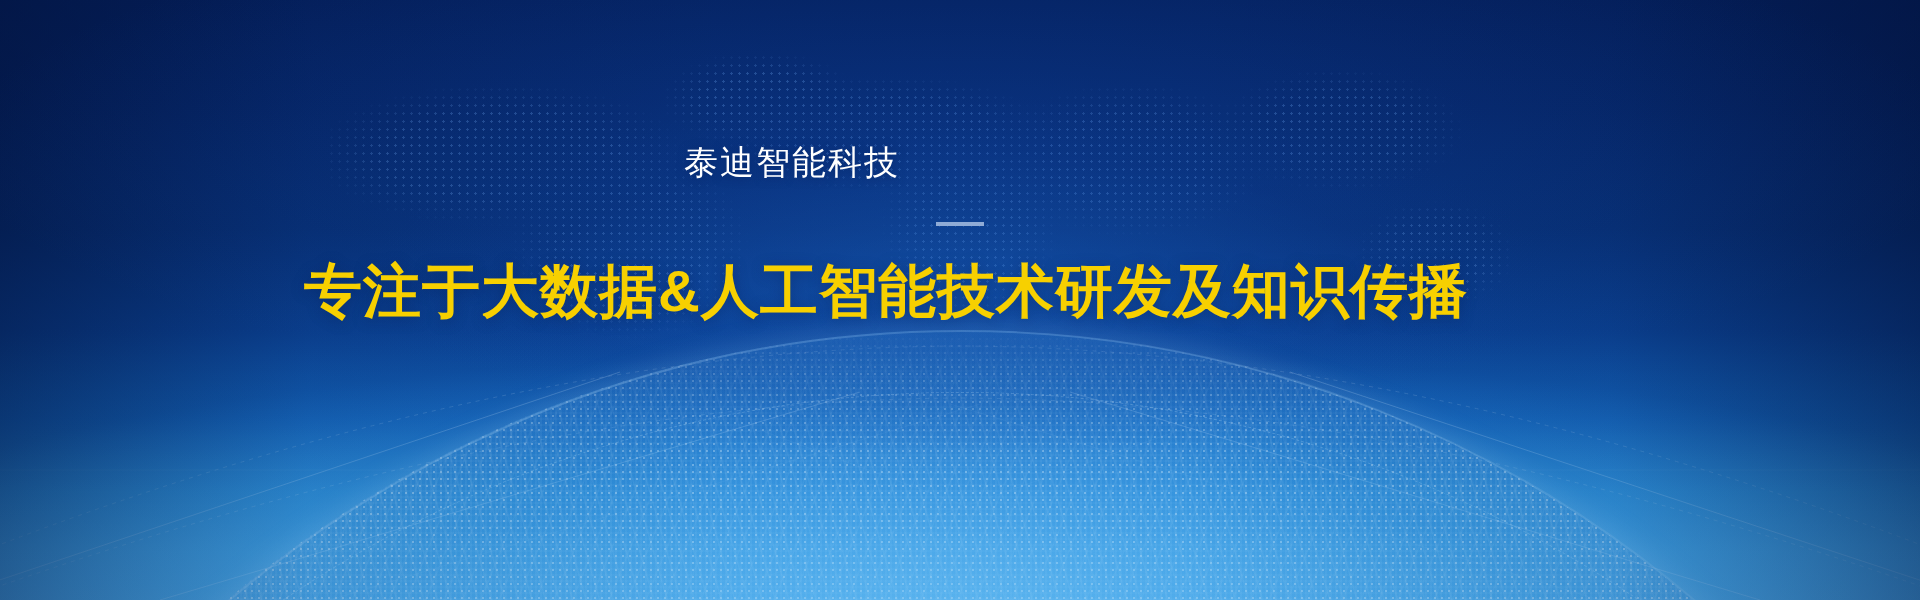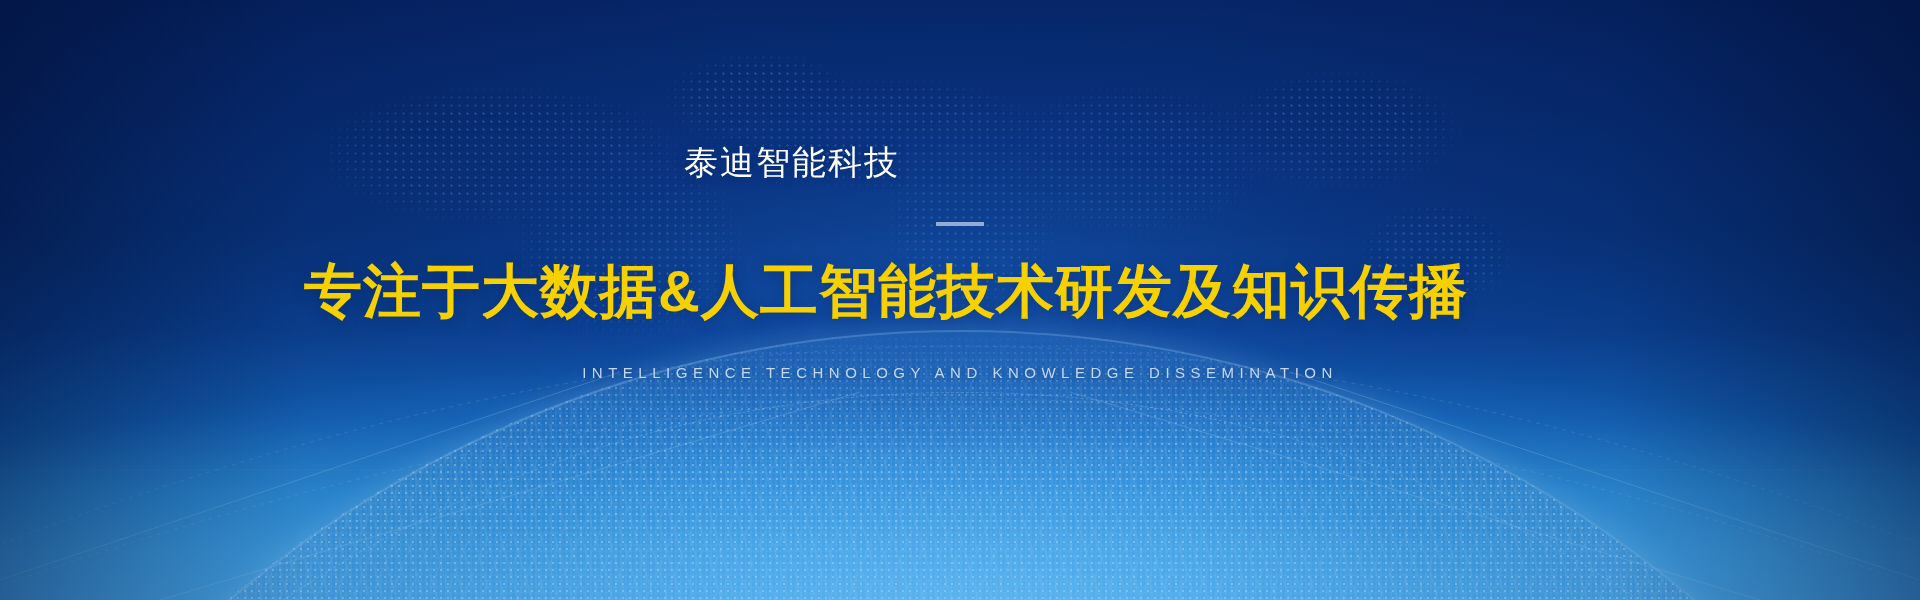--- a/index.html
+++ b/index.html
@@ -300,17 +300,16 @@
 
   <div id="content">
 
     <div id="brand-name">泰迪智能科技</div>
 
     <div id="brand-divider"></div>
 
     <div id="headline">专注于大数据&amp;人工智能技术研发及知识传播</div>
 
     <div id="subtitle">
-      <div class="subtitle-line">INTELLIGENCE TECHNOLOGY AND KNOWLEDGE DISSEMINATION</div>
     </div>
 
   </div>
 </div>
 
 </body></html>

